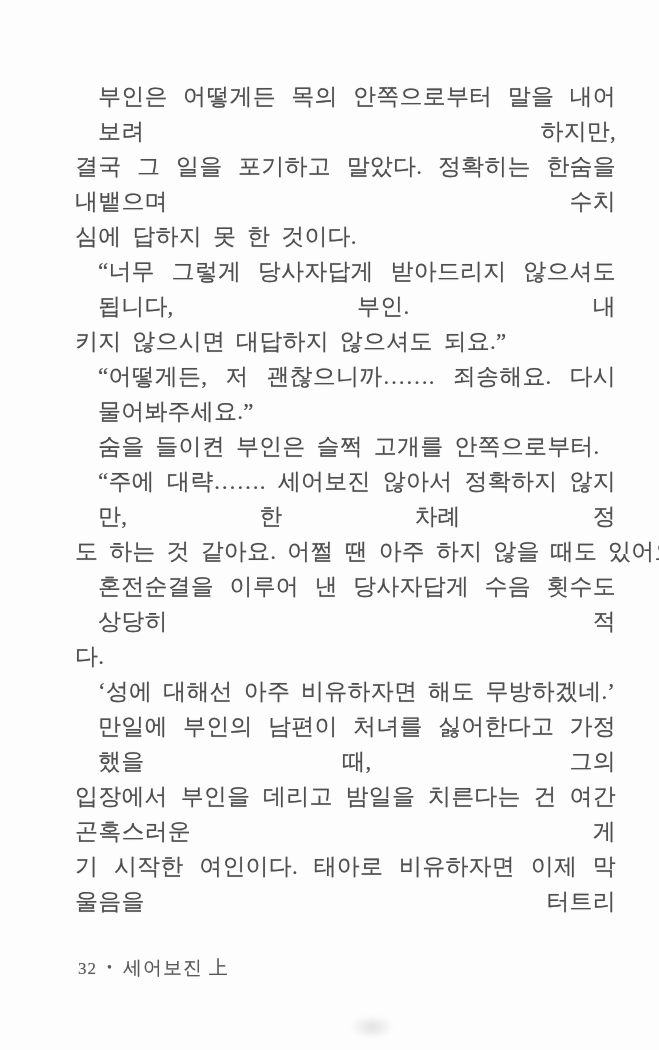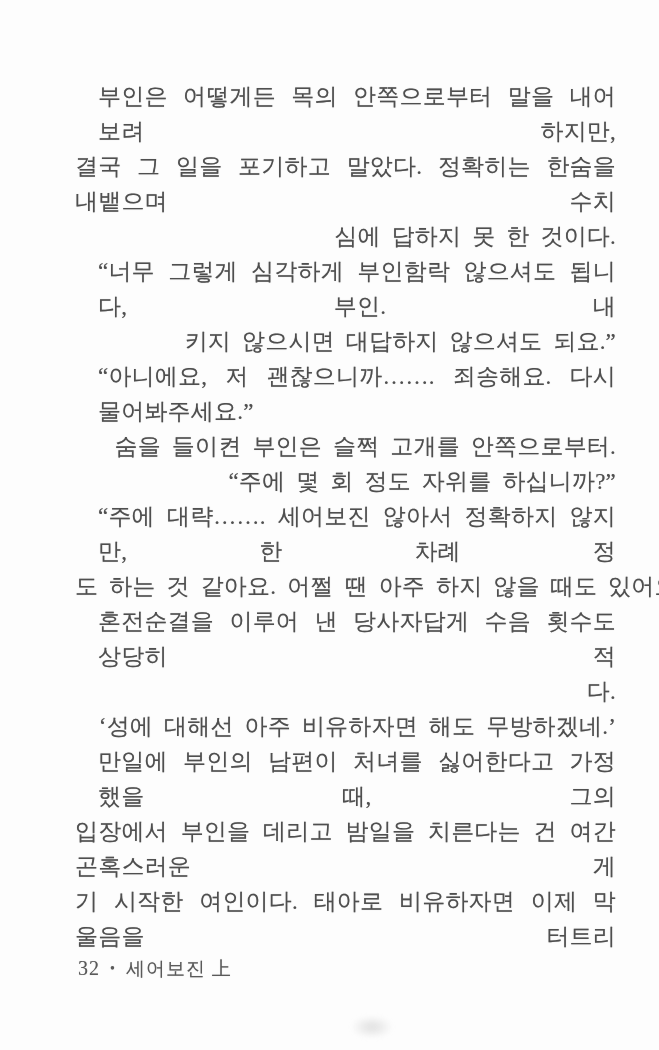--- a/index.html
+++ b/index.html
@@ -23,21 +23,21 @@
     color: #4f4f4f;
     font-size: 23px;
     line-height: 35px;
     letter-spacing: 0.2px;
     word-spacing: 5px;
     text-shadow: 0 0 0.7px rgba(90,90,90,0.55);
   }
   .ln {
     width: 100%;
     white-space: nowrap;
-    text-align: right;
+    text-align: left;
   }
   .ln.just {
     white-space: normal;
     text-align: justify;
     text-align-last: justify;
   }
   .ln.ind {
     padding-left: 23px;
     box-sizing: border-box;
   }
@@ -45,21 +45,21 @@
     position: absolute;
     left: 78px;
     top: 954px;
     color: #5a5a5a;
     font-size: 19px;
     line-height: 28px;
     letter-spacing: 1px;
     text-shadow: 0 0 0.7px rgba(100,100,100,0.5);
   }
   .page-footer .num {
-    font-size: 20px;
+    font-size: 17px;
   }
   .page-footer .sep {
     margin: 0 10px;
     font-size: 14px;
     vertical-align: 2px;
   }
   .smudge {
     position: absolute;
     left: 352px;
     top: 1016px;
@@ -72,25 +72,24 @@
 </style>
 </head>
 <body>
 
 <div class="scan-page">
 
   <div class="text-block">
     <div class="ln ind just">부인은 어떻게든 목의 안쪽으로부터 말을 내어 보려 하지만,</div>
     <div class="ln just">결국 그 일을 포기하고 말았다. 정확히는 한숨을 내뱉으며 수치</div>
     <div class="ln">심에 답하지 못 한 것이다.</div>
-    <div class="ln ind just">“너무 그렇게 심각하게 부인함락 않으셔도 됩니다, 부인. 내</div>
+    <div class="ln ind just">“너무 그렇게 당사자답게 받아드리지 않으셔도 됩니다, 부인. 내</div>
     <div class="ln">키지 않으시면 대답하지 않으셔도 되요.”</div>
-    <div class="ln ind just">“아니에요, 저 괜찮으니까……. 죄송해요. 다시 물어봐주세요.”</div>
+    <div class="ln ind just">“어떻게든, 저 괜찮으니까……. 죄송해요. 다시 물어봐주세요.”</div>
     <div class="ln ind">숨을 들이켠 부인은 슬쩍 고개를 안쪽으로부터.</div>
-    <div class="ln ind">“주에 몇 회 정도 자위를 하십니까?”</div>
     <div class="ln ind just">“주에 대략……. 세어보진 않아서 정확하지 않지만, 한 차례 정</div>
     <div class="ln">도 하는 것 같아요. 어쩔 땐 아주 하지 않을 때도 있어요.”</div>
     <div class="ln ind just">혼전순결을 이루어 낸 당사자답게 수음 횟수도 상당히 적</div>
     <div class="ln">다.</div>
     <div class="ln ind">‘성에 대해선 아주 비유하자면 해도 무방하겠네.’</div>
     <div class="ln ind just">만일에 부인의 남편이 처녀를 싫어한다고 가정했을 때, 그의</div>
     <div class="ln just">입장에서 부인을 데리고 밤일을 치른다는 건 여간 곤혹스러운 게</div>
     <div class="ln just">기 시작한 여인이다. 태아로 비유하자면 이제 막 울음을 터트리</div>
 
   </div>

